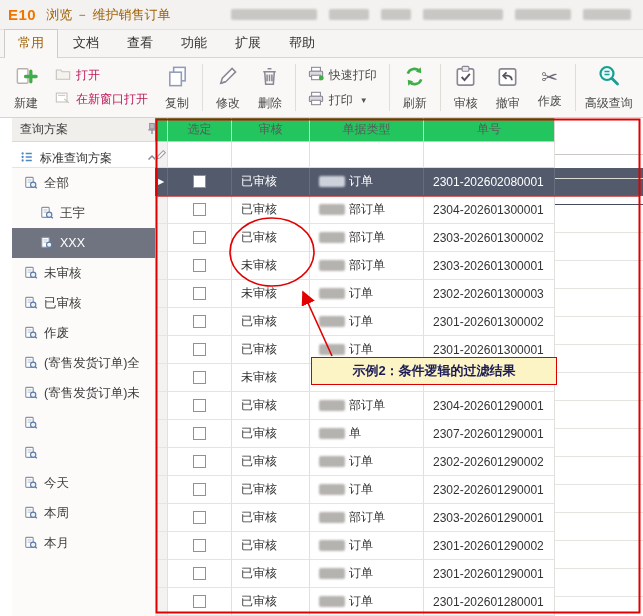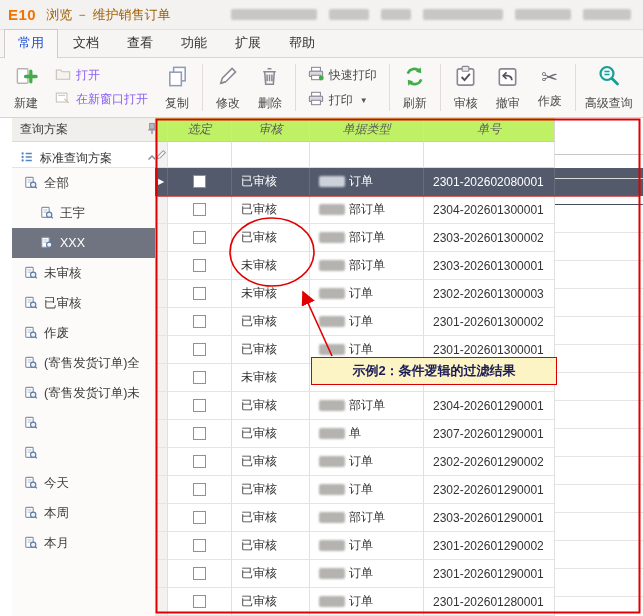--- a/index.html
+++ b/index.html
@@ -19,32 +19,32 @@
   .win-title { font-size:13px; color:#a16207; white-space:nowrap; }
   .redacts { margin-left:auto; display:flex; gap:12px; align-items:center; padding-right:4px; }
   .redact-seg { height:11px; background:#c9c7c4; border-radius:2px; filter:blur(1.3px); }
 
   
   #tabbar { position:absolute; top:30px; left:0; width:643px; height:28px;
     background:#f6f5f3; border-bottom:1px solid #d8d5d1;
     display:flex; align-items:flex-end; padding:0 4px; gap:2px; }
   .tab { padding:4px 13px 5px; font-size:13px; color:#333; white-space:nowrap; }
   .tab.active { background:#f9f8f6; border:1px solid #cfccc8; border-bottom:none;
-    padding-bottom:6px; margin-bottom:-1px; color:#1d4ed8; }
+    padding-bottom:6px; margin-bottom:-1px; color:#a16207; }
 
   
   #toolbar { position:absolute; top:58px; left:0; width:643px; height:60px;
     background:#f9f8f6; border-bottom:1px solid #d8d5d1;
     display:flex; align-items:stretch; padding:3px 6px; gap:2px; }
   .tb-big { display:flex; flex-direction:column; align-items:center; justify-content:center;
     gap:3px; padding:2px 6px; min-width:40px; font-size:12px; color:#4a4a4a; }
   .tb-big .lbl { white-space:nowrap; }
   .tb-stack { display:flex; flex-direction:column; justify-content:center; gap:5px; padding:0 3px; }
   .tb-mini { display:flex; align-items:center; gap:5px; font-size:12px; color:#4a4a4a; padding:1px 4px; white-space:nowrap; }
-  .tb-mini.disabled { color:#8b5cf6; }
+  .tb-mini.disabled { color:#be185d; }
   .tb-sep { width:1px; background:#e0ddd9; margin:3px 3px; }
   .caret { font-size:8px; color:#555; margin-left:2px; }
   .scissors { font-size:20px; line-height:24px; color:#6b6876; height:25px; }
 
   
   #sidebar { position:absolute; top:118px; left:12px; width:155px; bottom:0;
     background:#fcfbfa; border-right:1px solid #d9d6d2; overflow:hidden; }
   .sb-header { height:24px; background:#f1efec; border-bottom:1px solid #ddd9d5;
     display:flex; align-items:center; padding:0 8px; font-size:12px; color:#3b3b3b; }
   .sb-header .sp { flex:1; }
@@ -63,22 +63,22 @@
   .g-header { height:24px; } .g-filter { height:26px; } .g-row { height:28px; }
   .gc { border-right:1px solid #e2e0dc; border-bottom:1px solid #e6e4e0;
     display:flex; align-items:center; overflow:hidden; white-space:nowrap; }
   .c-ind { width:13px; justify-content:center; background:#f3f2f0; }
   .c-sel { width:64px; justify-content:center; }
   .c-audit { width:78px; }
   .c-type { width:114px; }
   .c-num { width:131px; }
   .c-date { flex:1;margin-top:36px; }
   .tl { padding-left:9px; }
-  .gh { justify-content:center; color:#5a5a5a; background:#bef264;
-    border-right-color:#d8d5d2; border-bottom-color:#c9c6c3; padding-left:0;font-style:italic; }
+  .gh { justify-content:center; color:#5a5a5a; background:#22c55e;
+    border-right-color:#d8d5d2; border-bottom-color:#c9c6c3; padding-left:0; }
   .g-filter .gc { background:#fff; border-bottom-color:#dcdad6; }
   .g-filter .c-ind { background:#f3f2f0; }
   .cbx { width:13px; height:13px; border:1px solid #919191; background:#fff; display:inline-block; }
   .redact { display:inline-block; width:26px; height:11px; background:#b5b3b0;
     border-radius:2px; margin-right:4px; filter:blur(1px); }
   .g-row.sel { background:#525a6c; color:#fff; }
   .g-row.sel .gc { border-right-color:#666d7d; border-bottom-color:#454c5d; }
   .g-row.sel .c-ind { background:#525a6c; color:#fff; font-size:8px; }
   .g-row.sel .redact { background:#cdd1da; }
   .ind { font-size:8px; color:#fff; }

